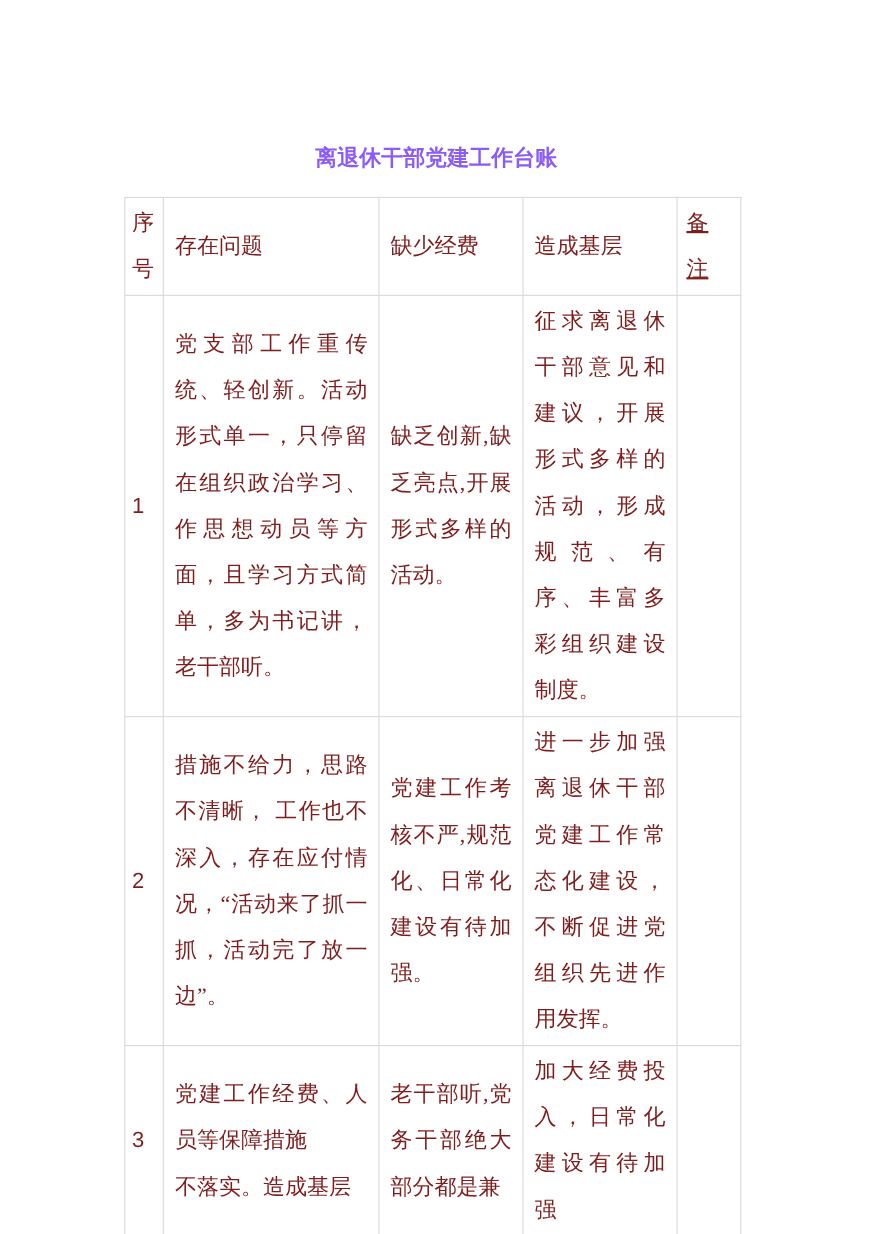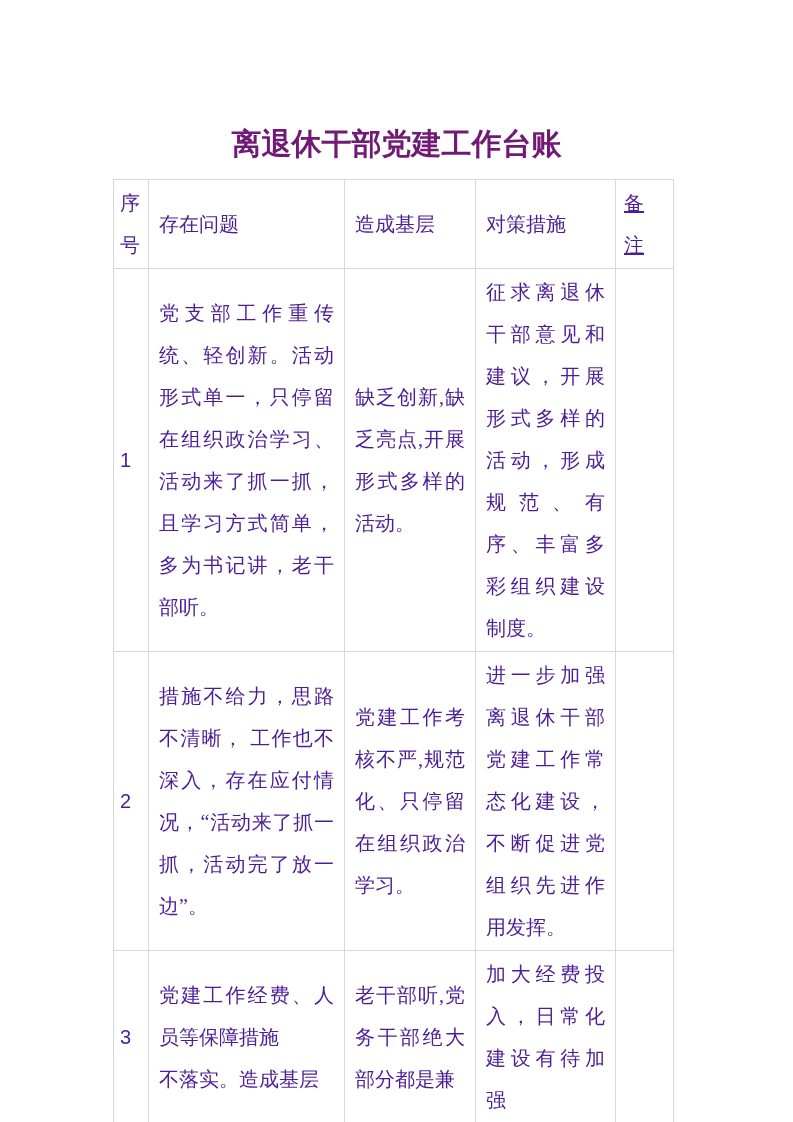--- a/index.html
+++ b/index.html
@@ -9,39 +9,39 @@
     position: relative;
     overflow: hidden;
     font-family: "Liberation Serif", serif;
   }
   .doc-title {
     position: absolute;
     left: 0; top: 126px;
     width: 793px;
     text-align: center;
     font-family: "Liberation Sans", sans-serif;
-    font-size: 30px;
+    font-size: 20px;
     font-weight: bold;
-    color: #701a75;
+    color: #8b5cf6;
     line-height: 36px;
     white-space: nowrap;
   }
   table.ledger {
     position: absolute;
     left: 113px; top: 179px;
     width: 560px;
     border-collapse: collapse;
     table-layout: fixed;
   }
   .ledger th, .ledger td {
     border: 1px solid #d9d9d9;
     vertical-align: middle;
     font-size: 20px;
     line-height: 42px;
-    color: #4c1d95;
+    color: #7f1d1d;
     font-weight: normal;
     padding: 2px 10px;
     box-sizing: border-box;
     overflow: hidden;
   }
   .ledger th {
     font-family: "Liberation Sans", sans-serif;
     text-align: left;
   }
   .ledger td {
@@ -78,35 +78,35 @@
     <col class="col-index">
     <col class="col-problem">
     <col class="col-cause">
     <col class="col-measure">
     <col class="col-note">
   </colgroup>
   <tbody>
     <tr class="row-header">
       <th class="hdr-index">序号</th>
       <th class="hdr-problem">存在问题</th>
-      <th class="hdr-cause">造成基层</th>
-      <th class="hdr-measure">对策措施</th>
+      <th class="hdr-cause">缺少经费</th>
+      <th class="hdr-measure">造成基层</th>
       <th class="hdr-note">备注</th>
     </tr>
     <tr class="row-1">
       <td class="cell-index">1</td>
-      <td class="cell-problem">党支部工作重传统、轻创新。活动形式单一，只停留在组织政治学习、活动来了抓一抓，且学习方式简单，多为书记讲，老干部听。</td>
+      <td class="cell-problem">党支部工作重传统、轻创新。活动形式单一，只停留在组织政治学习、作思想动员等方面，且学习方式简单，多为书记讲，老干部听。</td>
       <td class="cell-cause">缺乏创新,缺乏亮点,开展形式多样的活动。</td>
       <td class="cell-measure">征求离退休干部意见和建议，开展形式多样的活动，形成规范、有序、丰富多彩组织建设制度。</td>
       <td class="cell-note"></td>
     </tr>
     <tr class="row-2">
       <td class="cell-index">2</td>
       <td class="cell-problem">措施不给力，思路不清晰， 工作也不深入，存在应付情况，“活动来了抓一抓，活动完了放一边”。</td>
-      <td class="cell-cause">党建工作考核不严,规范化、只停留在组织政治学习。</td>
+      <td class="cell-cause">党建工作考核不严,规范化、日常化建设有待加强。</td>
       <td class="cell-measure">进一步加强离退休干部党建工作常态化建设，不断促进党组织先进作用发挥。</td>
       <td class="cell-note"></td>
     </tr>
     <tr class="row-3">
       <td class="cell-index">3</td>
       <td class="cell-problem">党建工作经费、人员等保障措施
 不落实。造成基层</td>
       <td class="cell-cause">老干部听,党务干部绝大部分都是兼</td>
       <td class="cell-measure">加大经费投入，日常化建设有待加强</td>
       <td class="cell-note"></td>

